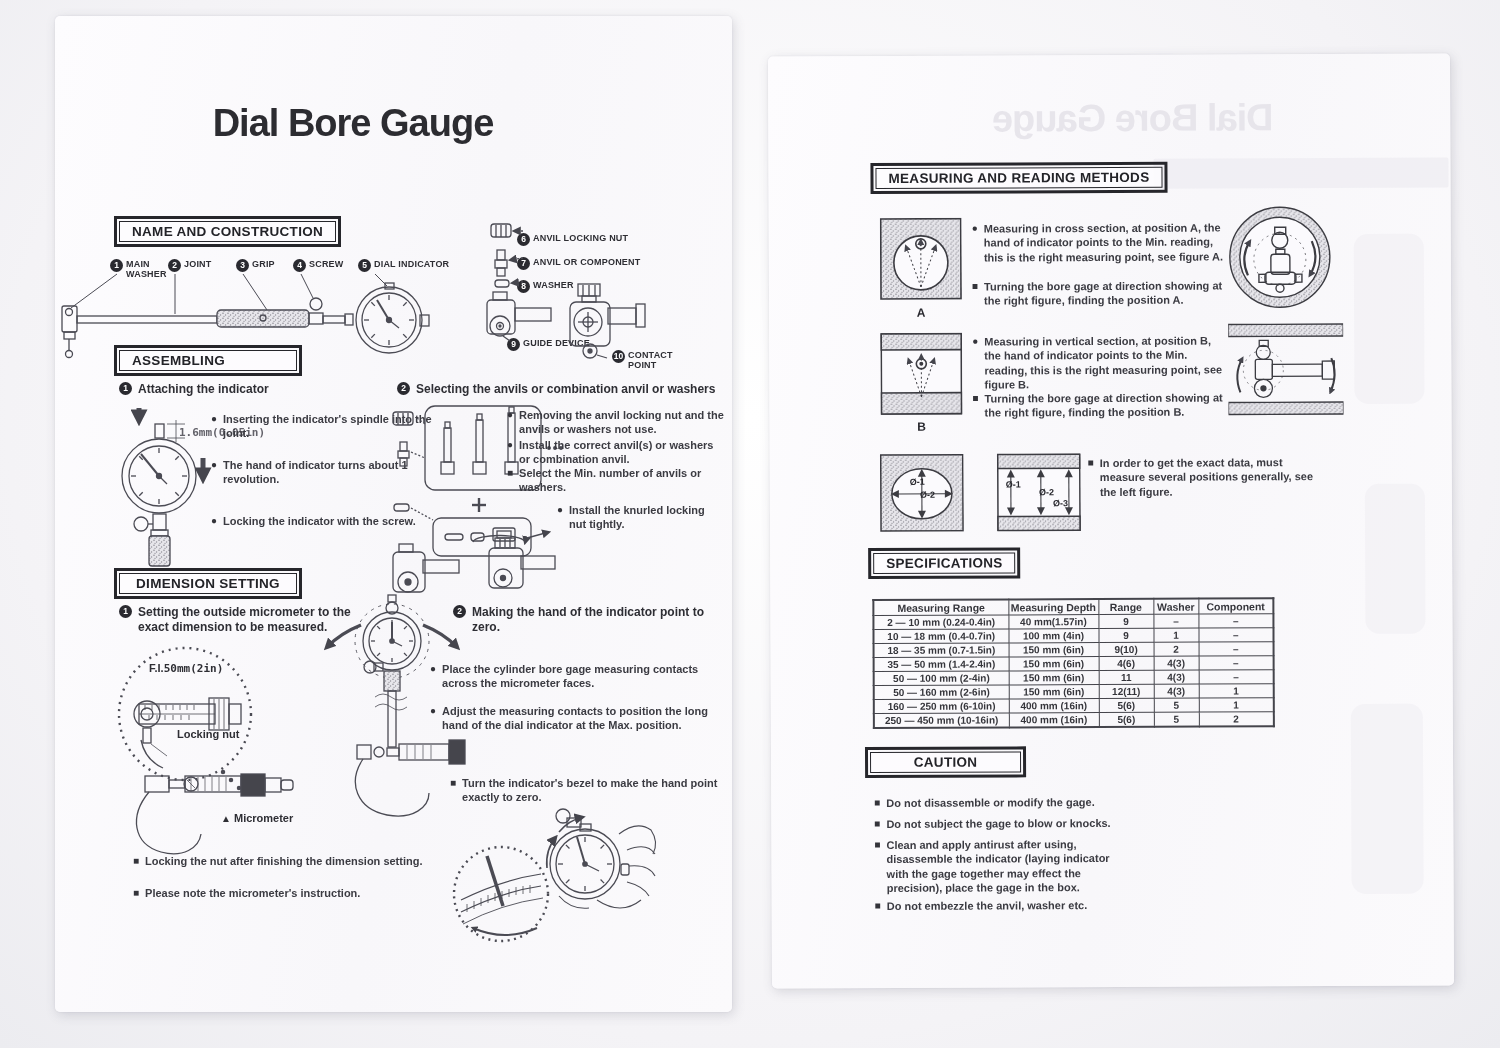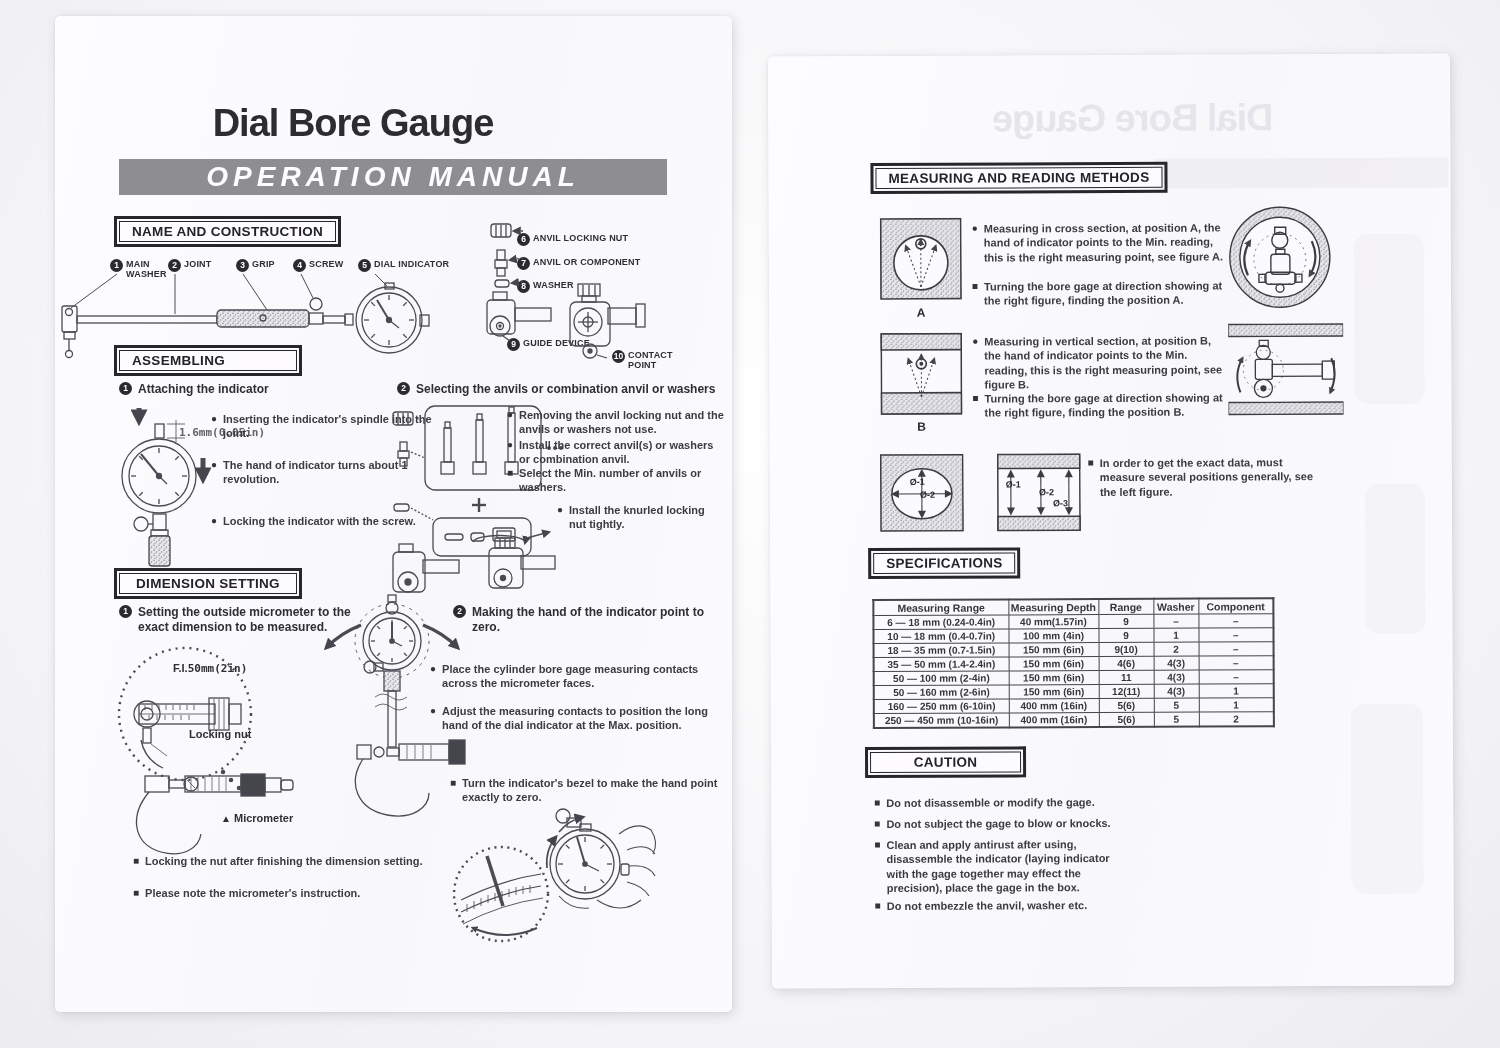--- a/index.html
+++ b/index.html
@@ -59,21 +59,20 @@
       </marker>
     <marker id="arrB" viewBox="0 0 8 8" markerWidth="3.4" markerHeight="3.4" refX="5" refY="4" orient="auto">
       <path d="M0,0 L8,4 L0,8 z" fill="#45454d"></path>
       </marker>
   </defs>
 </svg>
 
 <div class="page" id="page-left">
 
   <div class="abs doc-title" style="left:38px;top:86px;width:520px;">Dial Bore Gauge</div>
-  <div class="abs banner" style="left:64px;top:143px;width:548px;">OPERATION MANUAL</div>
 
   <div class="abs hbox" style="left:64px;top:205px;">NAME AND CONSTRUCTION</div>
 
   <div class="abs part" style="left:55px;top:243px;width:52px;">
     <span class="badge">1</span>
     <span class="plabel" style="width:38px">MAIN WASHER</span>
   </div>
   <div class="abs part" style="left:113px;top:243px;">
     <span class="badge">2</span>
     <span class="plabel">JOINT</span>
@@ -350,24 +349,24 @@
       <circle cx="42" cy="70" r="13"></circle>
         <circle cx="42" cy="70" r="6"></circle>
       <rect x="38" y="84" width="8" height="15"></rect>
       <path d="M36,96 Q40,116 58,124"></path>
       <line x1="46" y1="100" x2="62" y2="112" stroke-width="0.8"></line>
       <circle cx="118" cy="128" r="1.6" fill="#4b4b54"></circle>
         <circle cx="126" cy="136" r="1.6" fill="#4b4b54"></circle>
         <circle cx="134" cy="144" r="1.6" fill="#4b4b54"></circle>
     </g>
   </svg>
-  <div class="abs filab" style="left:118px;top:646px;">
+  <div class="abs filab" style="left:94px;top:646px;">
     <span>F.I.</span><span class="mono">50mm(2in)</span>
   </div>
-  <div class="abs small-lab" style="left:134px;top:712px;">Locking nut</div>
+  <div class="abs small-lab" style="left:122px;top:712px;">Locking nut</div>
 
   <svg class="abs" style="left:70px;top:756px;" width="190" height="92" viewBox="0 0 190 92">
     <g stroke="#4b4b54" fill="none" stroke-width="1.3">
       <rect x="20" y="4" width="24" height="16"></rect>
       <rect x="44" y="8" width="16" height="8"></rect>
       <rect x="60" y="4" width="56" height="16"></rect>
       <line x1="66" y1="5" x2="66" y2="19" stroke-width="0.7"></line>
         <line x1="73" y1="5" x2="73" y2="19" stroke-width="0.7"></line>
       <line x1="80" y1="5" x2="80" y2="19" stroke-width="0.7"></line>
         <line x1="87" y1="5" x2="87" y2="19" stroke-width="0.7"></line>
@@ -643,21 +642,21 @@
       </colgroup>
     <tbody>
         <tr>
       <th>Measuring Range</th>
       <th>Measuring Depth</th>
       <th>Range</th>
       <th>Washer</th>
       <th>Component</th>
     </tr>
     <tr>
-      <td>6 — 18 mm (0.24-0.4in)</td>
+      <td>2 — 10 mm (0.24-0.4in)</td>
           <td>40 mm(1.57in)</td>
           <td>9</td>
           <td>–</td>
           <td>–</td>
     </tr>
     <tr>
       <td>10 — 18 mm (0.4-0.7in)</td>
           <td>100 mm (4in)</td>
           <td>9</td>
           <td>1</td>

